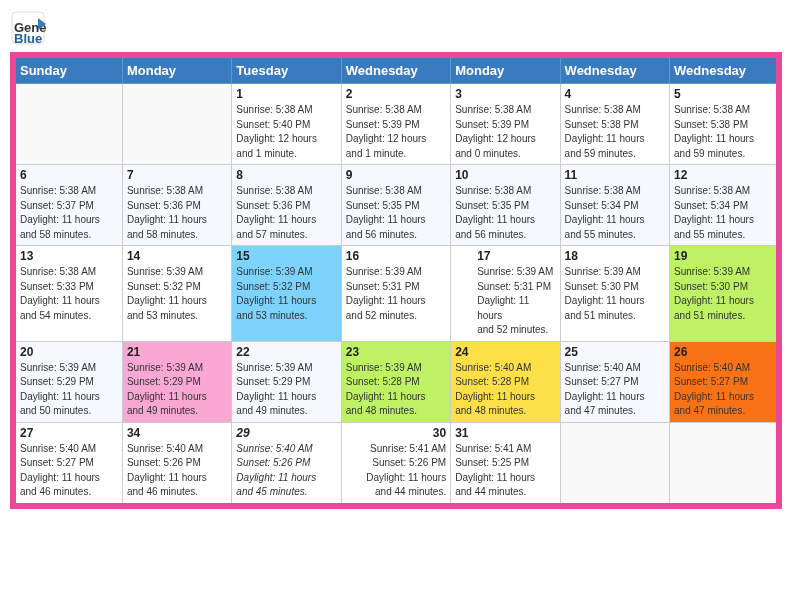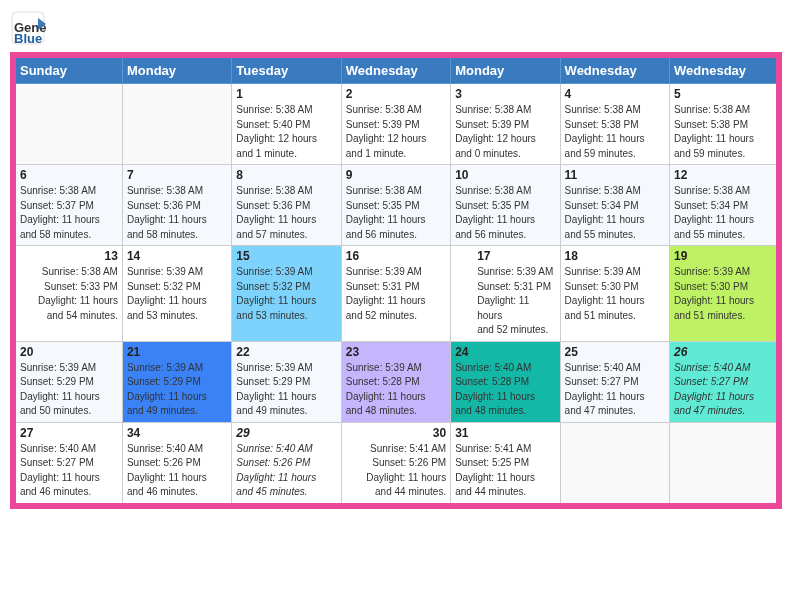--- a/index.html
+++ b/index.html
@@ -202,21 +202,21 @@
         </td>
         <td style="background: rgb(245, 248, 252);">
           <span class="day-num">12</span>
           <div class="day-info" style="white-space: pre-line;">Sunrise: 5:38 AM
 Sunset: 5:34 PM
 Daylight: 11 hours
 and 55 minutes.</div>
         </td>
       </tr>
       <tr>
-        <td style="background: rgb(255, 255, 255); text-align: right;">
+        <td style="background: rgb(255, 255, 255);">
           <span class="day-num">13</span>
           <div class="day-info" style="white-space: pre-line;">Sunrise: 5:38 AM
 Sunset: 5:33 PM
 Daylight: 11 hours
 and 54 minutes.</div>
         </td>
         <td style="background: rgb(255, 255, 255);">
           <span class="day-num">14</span>
           <div class="day-info" style="white-space: pre-line;">Sunrise: 5:39 AM
 Sunset: 5:32 PM
@@ -260,56 +260,56 @@
         </td>
       </tr>
       <tr>
         <td style="background: rgb(245, 248, 252);">
           <span class="day-num">20</span>
           <div class="day-info" style="white-space: pre-line;">Sunrise: 5:39 AM
 Sunset: 5:29 PM
 Daylight: 11 hours
 and 50 minutes.</div>
         </td>
-        <td style="background: #3b82f6; margin-top: 36px;">
+        <td style="background: #f9a8d4; margin-top: 36px;">
           <span class="day-num">21</span>
           <div class="day-info" style="white-space: pre-line;">Sunrise: 5:39 AM
 Sunset: 5:29 PM
 Daylight: 11 hours
 and 49 minutes.</div>
         </td>
         <td style="background: rgb(245, 248, 252);">
           <span class="day-num">22</span>
           <div class="day-info" style="white-space: pre-line;">Sunrise: 5:39 AM
 Sunset: 5:29 PM
 Daylight: 11 hours
 and 49 minutes.</div>
         </td>
-        <td style="background: #c4b5fd;">
+        <td style="background: #bef264;">
           <span class="day-num">23</span>
           <div class="day-info" style="white-space: pre-line;">Sunrise: 5:39 AM
 Sunset: 5:28 PM
 Daylight: 11 hours
 and 48 minutes.</div>
         </td>
-        <td style="background: #14b8a6; margin-top: 28px;">
+        <td style="background: #fde047; margin-top: 28px;">
           <span class="day-num">24</span>
           <div class="day-info" style="white-space: pre-line;">Sunrise: 5:40 AM
 Sunset: 5:28 PM
 Daylight: 11 hours
 and 48 minutes.</div>
         </td>
         <td style="background: rgb(245, 248, 252);">
           <span class="day-num">25</span>
           <div class="day-info" style="white-space: pre-line;">Sunrise: 5:40 AM
 Sunset: 5:27 PM
 Daylight: 11 hours
 and 47 minutes.</div>
         </td>
-        <td style="background: #5eead4; font-style: italic;">
+        <td style="background: #f97316;">
           <span class="day-num">26</span>
           <div class="day-info" style="white-space: pre-line;">Sunrise: 5:40 AM
 Sunset: 5:27 PM
 Daylight: 11 hours
 and 47 minutes.</div>
         </td>
       </tr>
       <tr>
         <td style="background: rgb(255, 255, 255);">
           <span class="day-num">27</span>

